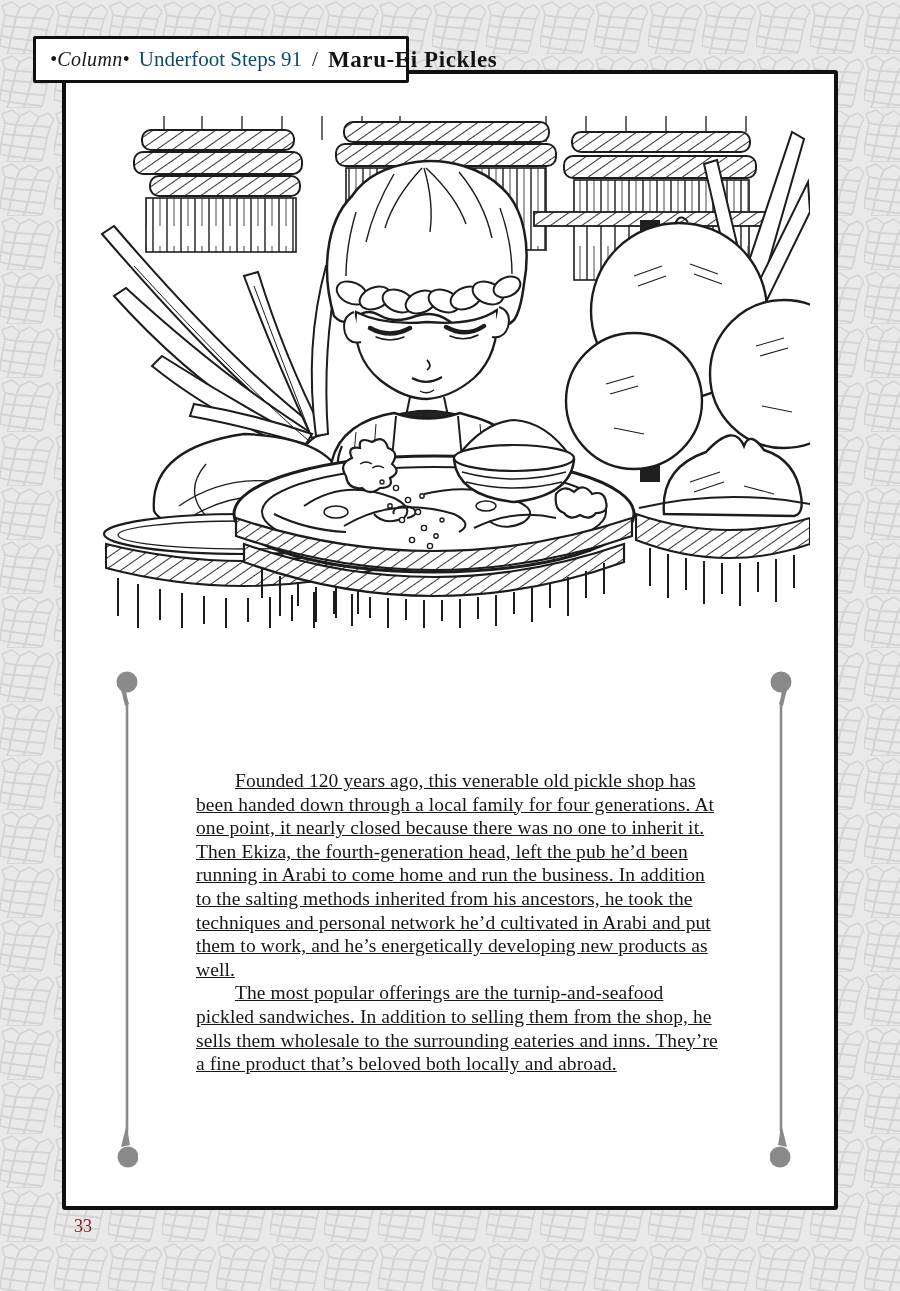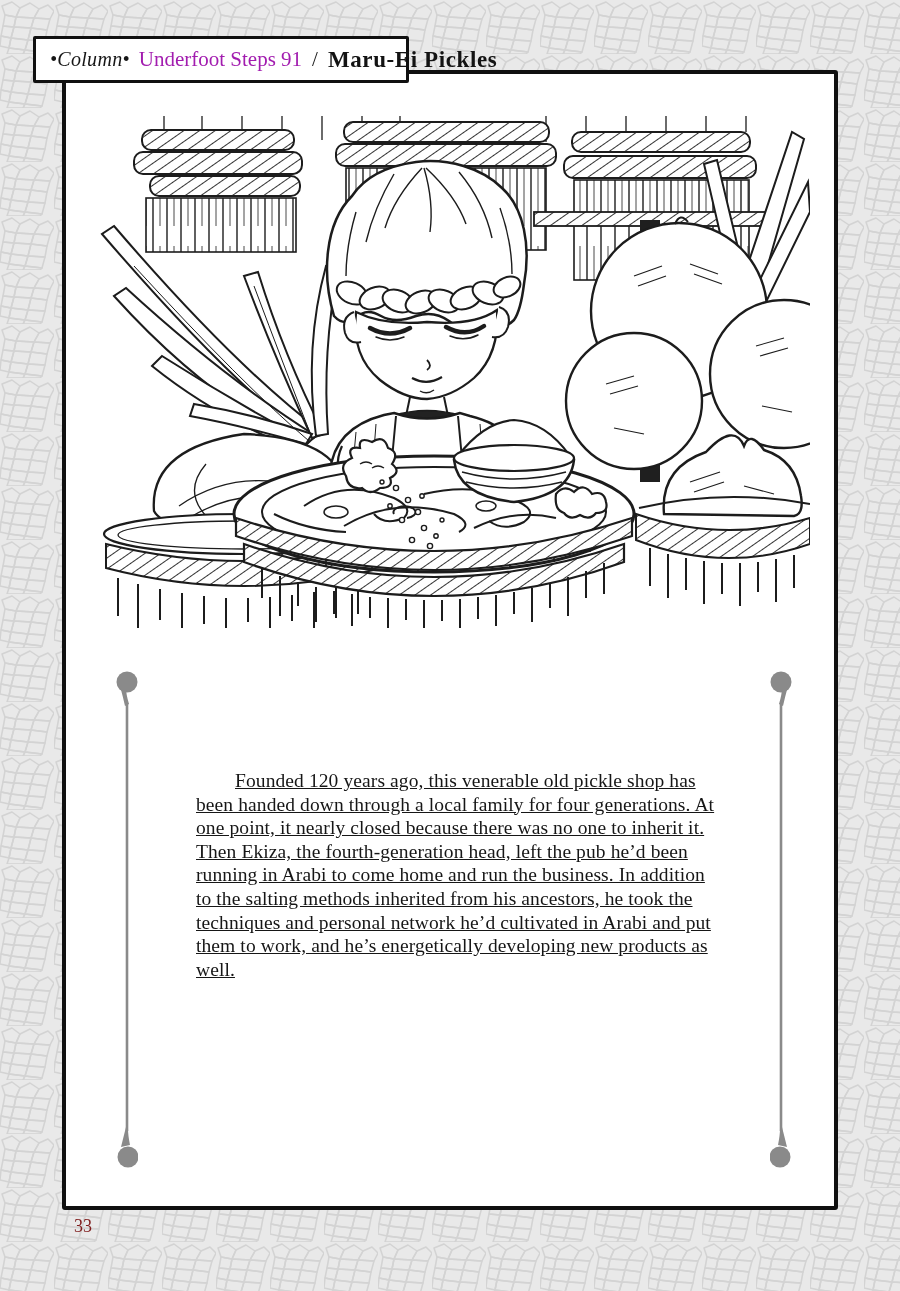--- a/index.html
+++ b/index.html
@@ -34,21 +34,21 @@
     white-space: nowrap;
   }
   .title-column {
     font-style: italic;
     font-size: 20px;
     color: #161616;
     letter-spacing: 0.3px;
   }
   .title-series {
     font-size: 21px;
-    color: #a21caf;
+    color: #0c4a6e;
     margin-left: 9px;
   }
   .title-sep {
     font-size: 21px;
     color: #161616;
     margin-left: 10px;
   }
   .title-shop {
     font-size: 23px;
     font-weight: bold;
@@ -381,20 +381,21 @@
     </svg>
     <svg class="bar-ornament right" width="24" height="510" viewBox="0 0 24 510" xmlns="http://www.w3.org/2000/svg">
       <circle cx="11" cy="13" r="10.5" fill="#8a8a8a"></circle>
       <path d="M18,17 Q15,28 13,37 L9,35 Q12,25 12,19 Z" fill="#8a8a8a"></path>
       <line x1="11" y1="34" x2="11" y2="462" stroke="#8a8a8a" stroke-width="2.6"></line>
       <path d="M12,458 Q15,470 17,478 L8,476 Q10,466 10,460 Z" fill="#8a8a8a"></path>
       <circle cx="10" cy="488" r="10.5" fill="#8a8a8a"></circle>
     </svg>
     <div class="body-text">
       <p>Founded 120 years ago, this venerable old pickle shop has been handed down through a local family for four generations. At one point, it nearly closed because there was no one to inherit it. Then Ekiza, the fourth-generation head, left the pub he’d been running in Arabi to come home and run the business. In addition to the salting methods inherited from his ancestors, he took the techniques and personal network he’d cultivated in Arabi and put them to work, and he’s energetically developing new products as well.</p>
+      <p>The most popular offerings are the turnip-and-seafood pickled sandwiches. In addition to selling them from the shop, he sells them wholesale to the surrounding eateries and inns. They’re a fine product that’s beloved both locally and abroad.</p>
     </div>
   </div>
 </div>
 
 <div class="title-box">
   <span class="title-column">•Column•</span>
   <span class="title-series">Underfoot Steps 91</span>
   <span class="title-sep">/</span>
   <span class="title-shop">Maru-Ei Pickles</span>
 </div>

